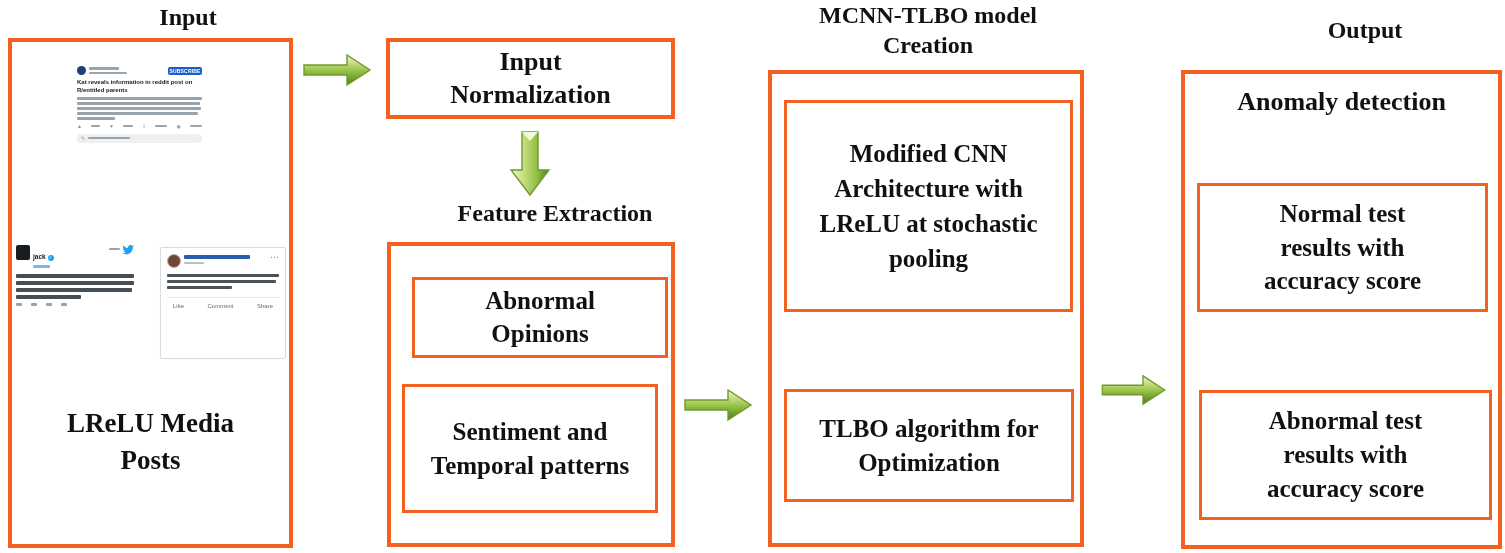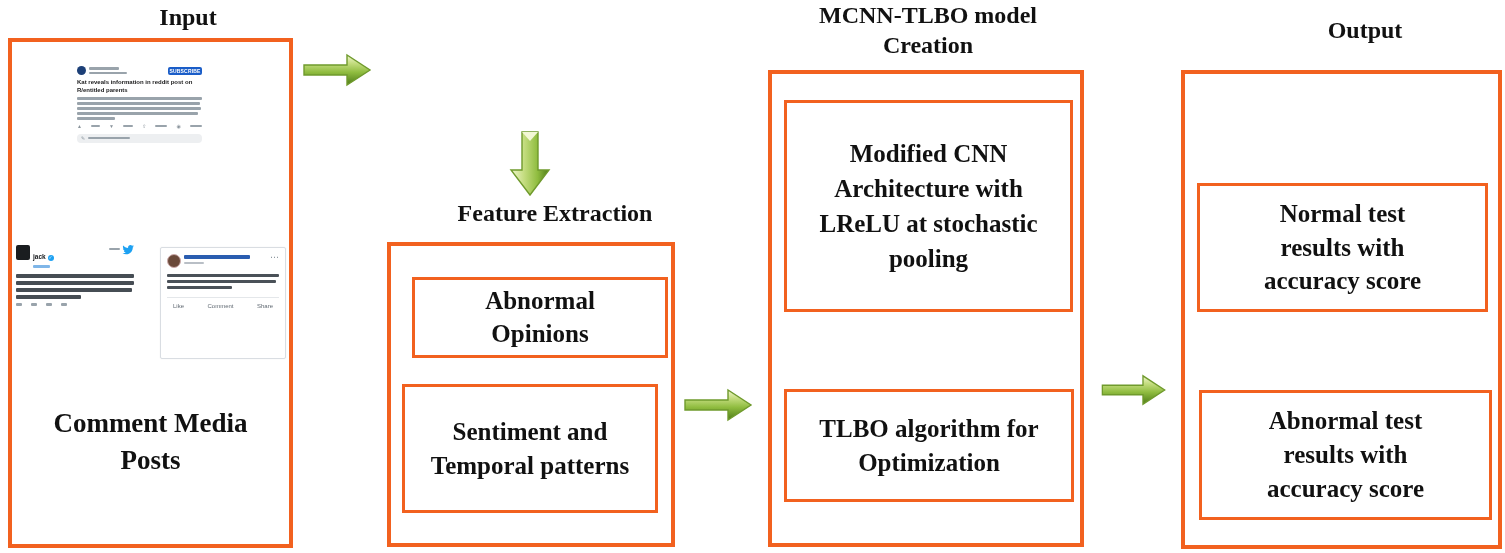--- a/index.html
+++ b/index.html
@@ -151,40 +151,43 @@
     <div style="border-top:1px solid #e4e7ea;margin-top:8px;padding-top:5px">
       <div class="fb-actions">
         <span>Like</span>
         <span>Comment</span>
         <span>Share</span>
       </div>
     </div>
   </div>
 
   <div class="caption" style="left:8px;top:405px;width:285px;display:flex;justify-content:center">
-    <span style="max-width:215px">Comment Media Posts</span>
+    <span style="max-width:215px">LReLU Media Posts</span>
   </div>
 
   <svg class="arrow" style="left:303px;top:52px" width="69" height="36" viewBox="0 0 69 36">
     <path d="M1 13 L44 13 L44 3 L67 18 L44 33 L44 23 L1 23 Z" fill="url(#gR)" stroke="#6f9a2c" stroke-width="1.4"></path>
   </svg>
 
   <svg class="arrow" style="left:508px;top:130px" width="44" height="68" viewBox="0 0 44 68">
     <path d="M14 2 L30 2 L30 40 L41 40 L22 65 L3 40 L14 40 Z" fill="url(#gD)" stroke="#6f9a2c" stroke-width="1.4"></path>
     <path d="M14 2 L30 2 L22 11 Z" fill="#f2f7d5"></path>
   </svg>
 
   <svg class="arrow" style="left:684px;top:387px" width="69" height="36" viewBox="0 0 69 36">
     <path d="M1 13 L44 13 L44 3 L67 18 L44 33 L44 23 L1 23 Z" fill="url(#gR)" stroke="#6f9a2c" stroke-width="1.4"></path>
   </svg>
 
   <svg class="arrow" style="left:1101px;top:373px" width="66" height="34" viewBox="0 0 69 36">
     <path d="M1 13 L44 13 L44 3 L67 18 L44 33 L44 23 L1 23 Z" fill="url(#gR)" stroke="#6f9a2c" stroke-width="1.4"></path>
   </svg>
 
+  <div class="obox" style="left:386px;top:38px;width:289px;height:81px;display:flex;align-items:center;justify-content:center">
+    <div class="box-label" style="max-width:210px;font-size:26px;line-height:1.25">Input Normalization</div>
+  </div>
 
   <div class="obox" style="left:387px;top:242px;width:288px;height:305px"></div>
 
   <div class="ibox" style="left:412px;top:277px;width:256px;height:81px">
     <div class="box-label" style="max-width:170px;line-height:1.3">Abnormal Opinions</div>
   </div>
 
   <div class="ibox" style="left:402px;top:384px;width:256px;height:129px">
     <div class="box-label" style="max-width:215px;line-height:1.35">Sentiment and Temporal patterns</div>
   </div>
@@ -194,20 +197,21 @@
   <div class="ibox" style="left:784px;top:100px;width:289px;height:212px">
     <div class="box-label" style="max-width:250px;line-height:1.4">Modified CNN Architecture with LReLU at stochastic pooling</div>
   </div>
 
   <div class="ibox" style="left:784px;top:389px;width:290px;height:113px">
     <div class="box-label" style="max-width:230px;line-height:1.35">TLBO algorithm for Optimization</div>
   </div>
 
   <div class="obox" style="left:1181px;top:70px;width:321px;height:479px"></div>
 
+  <div class="abs box-label" style="left:1181px;top:84px;width:321px;font-size:26px">Anomaly detection</div>
 
   <div class="ibox" style="left:1199px;top:390px;width:293px;height:130px">
     <div class="box-label" style="max-width:200px;line-height:1.35">Abnormal test results with accuracy score</div>
   </div>
 
   <div class="ibox" style="left:1197px;top:183px;width:291px;height:129px">
     <div class="box-label" style="max-width:190px;line-height:1.35">Normal test results with accuracy score</div>
   </div>
 
 </div>

